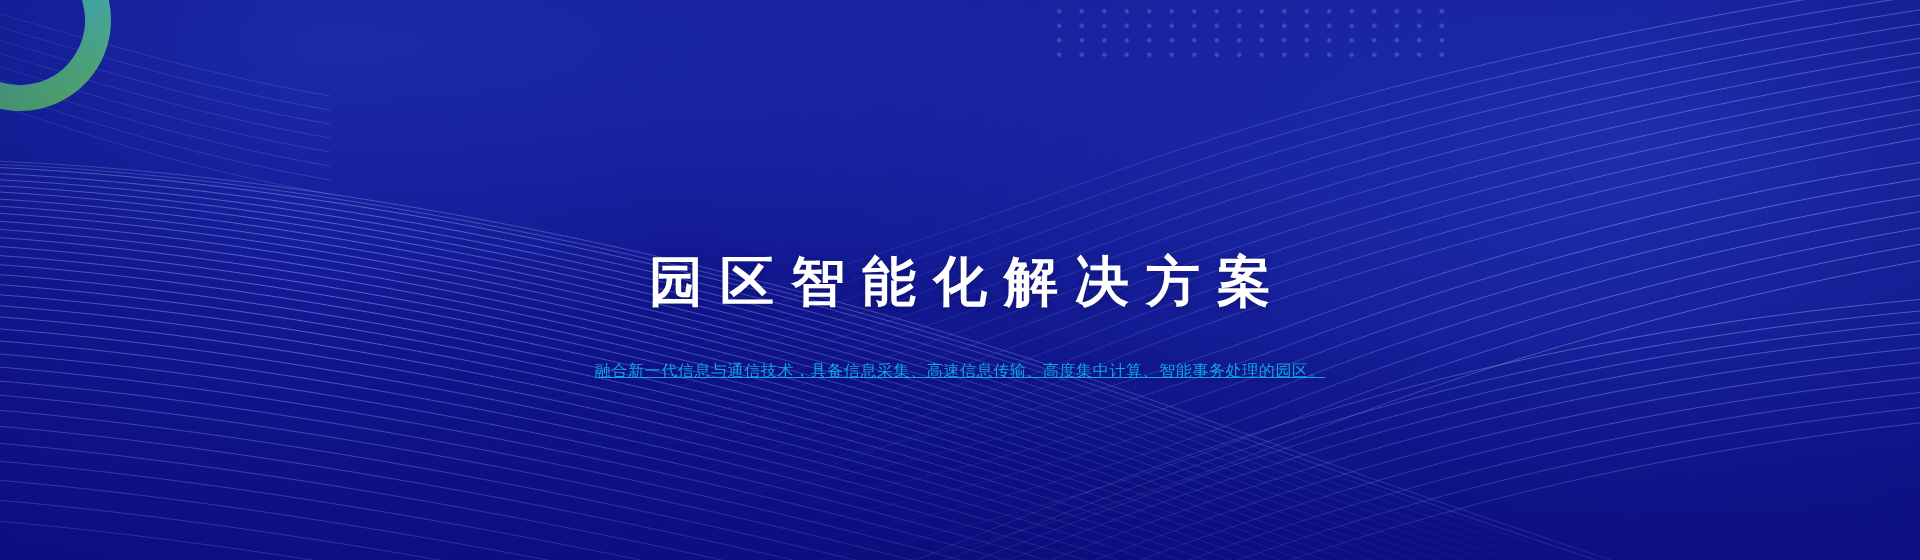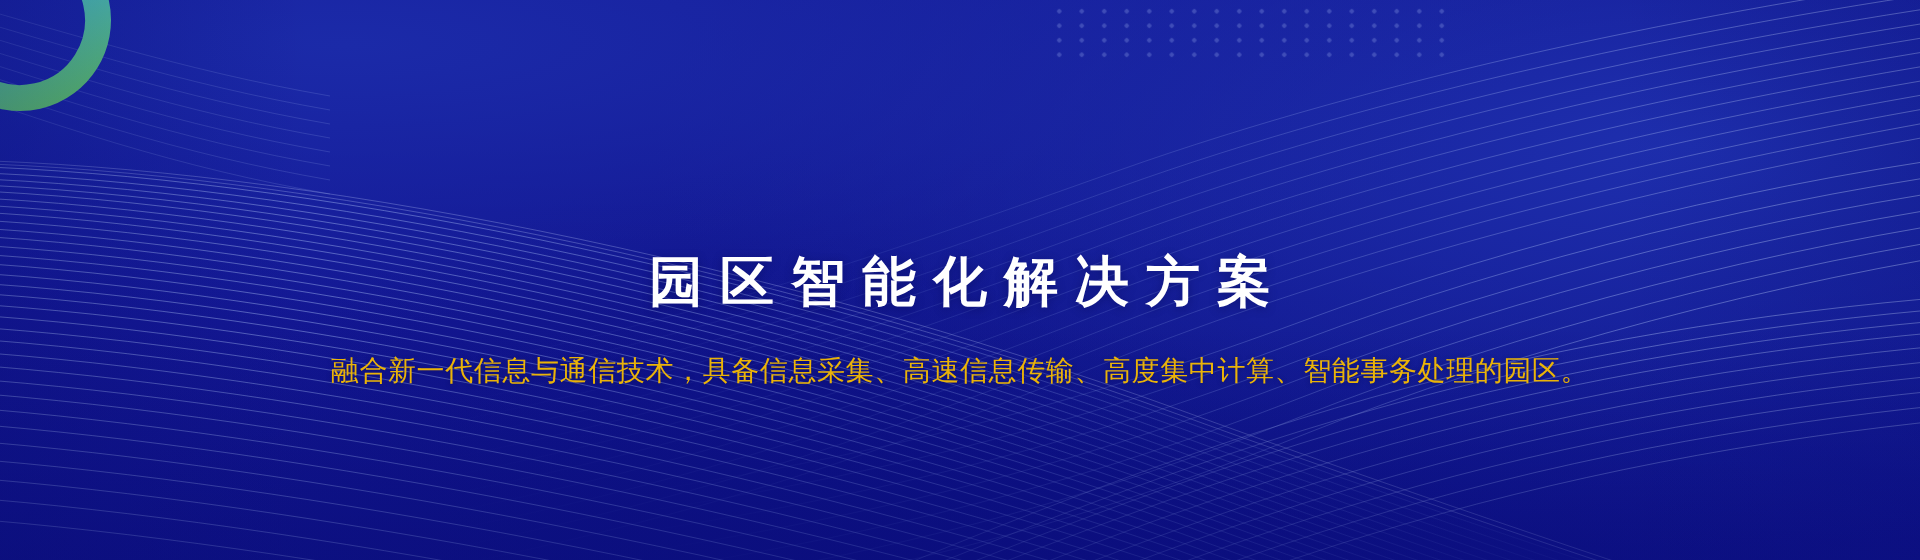--- a/index.html
+++ b/index.html
@@ -82,27 +82,28 @@
     font-weight:bold;
     color:#ffffff;
     letter-spacing:17px;
     text-indent:17px;
     white-space:nowrap;
     text-shadow:0 2px 10px rgba(4,8,70,0.38);
   }
 
   .subtitle{
     margin-top:44px;
-    font-size:28px;
+    font-size:16px;
     line-height:30px;
     font-weight:normal;
-    color:#eab308;
+    color:#0ea5e9;
     letter-spacing:0.6px;
     white-space:nowrap;
     text-shadow:0 1px 5px rgba(4,8,70,0.40);
+    text-decoration:underline;
   }
 </style>
 </head>
 <body>
 
 <div id="banner">
 
   <div class="bg-base"></div>
 
   <svg class="decor" viewBox="0 0 1920 560" preserveAspectRatio="none" aria-hidden="true">

